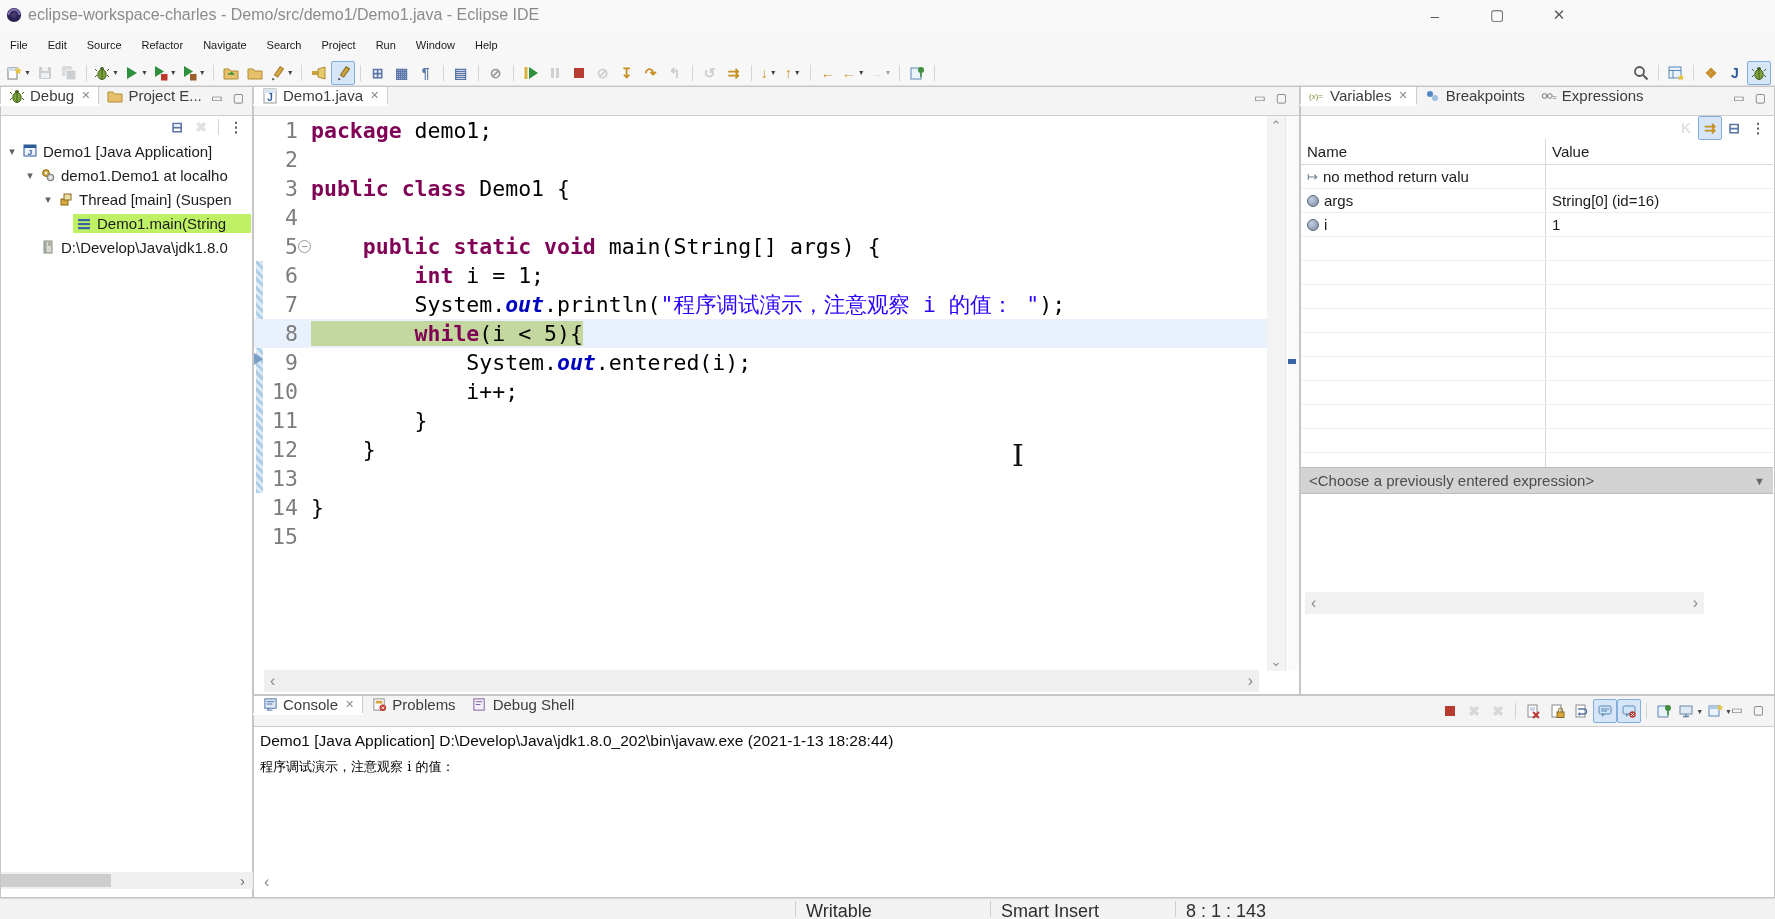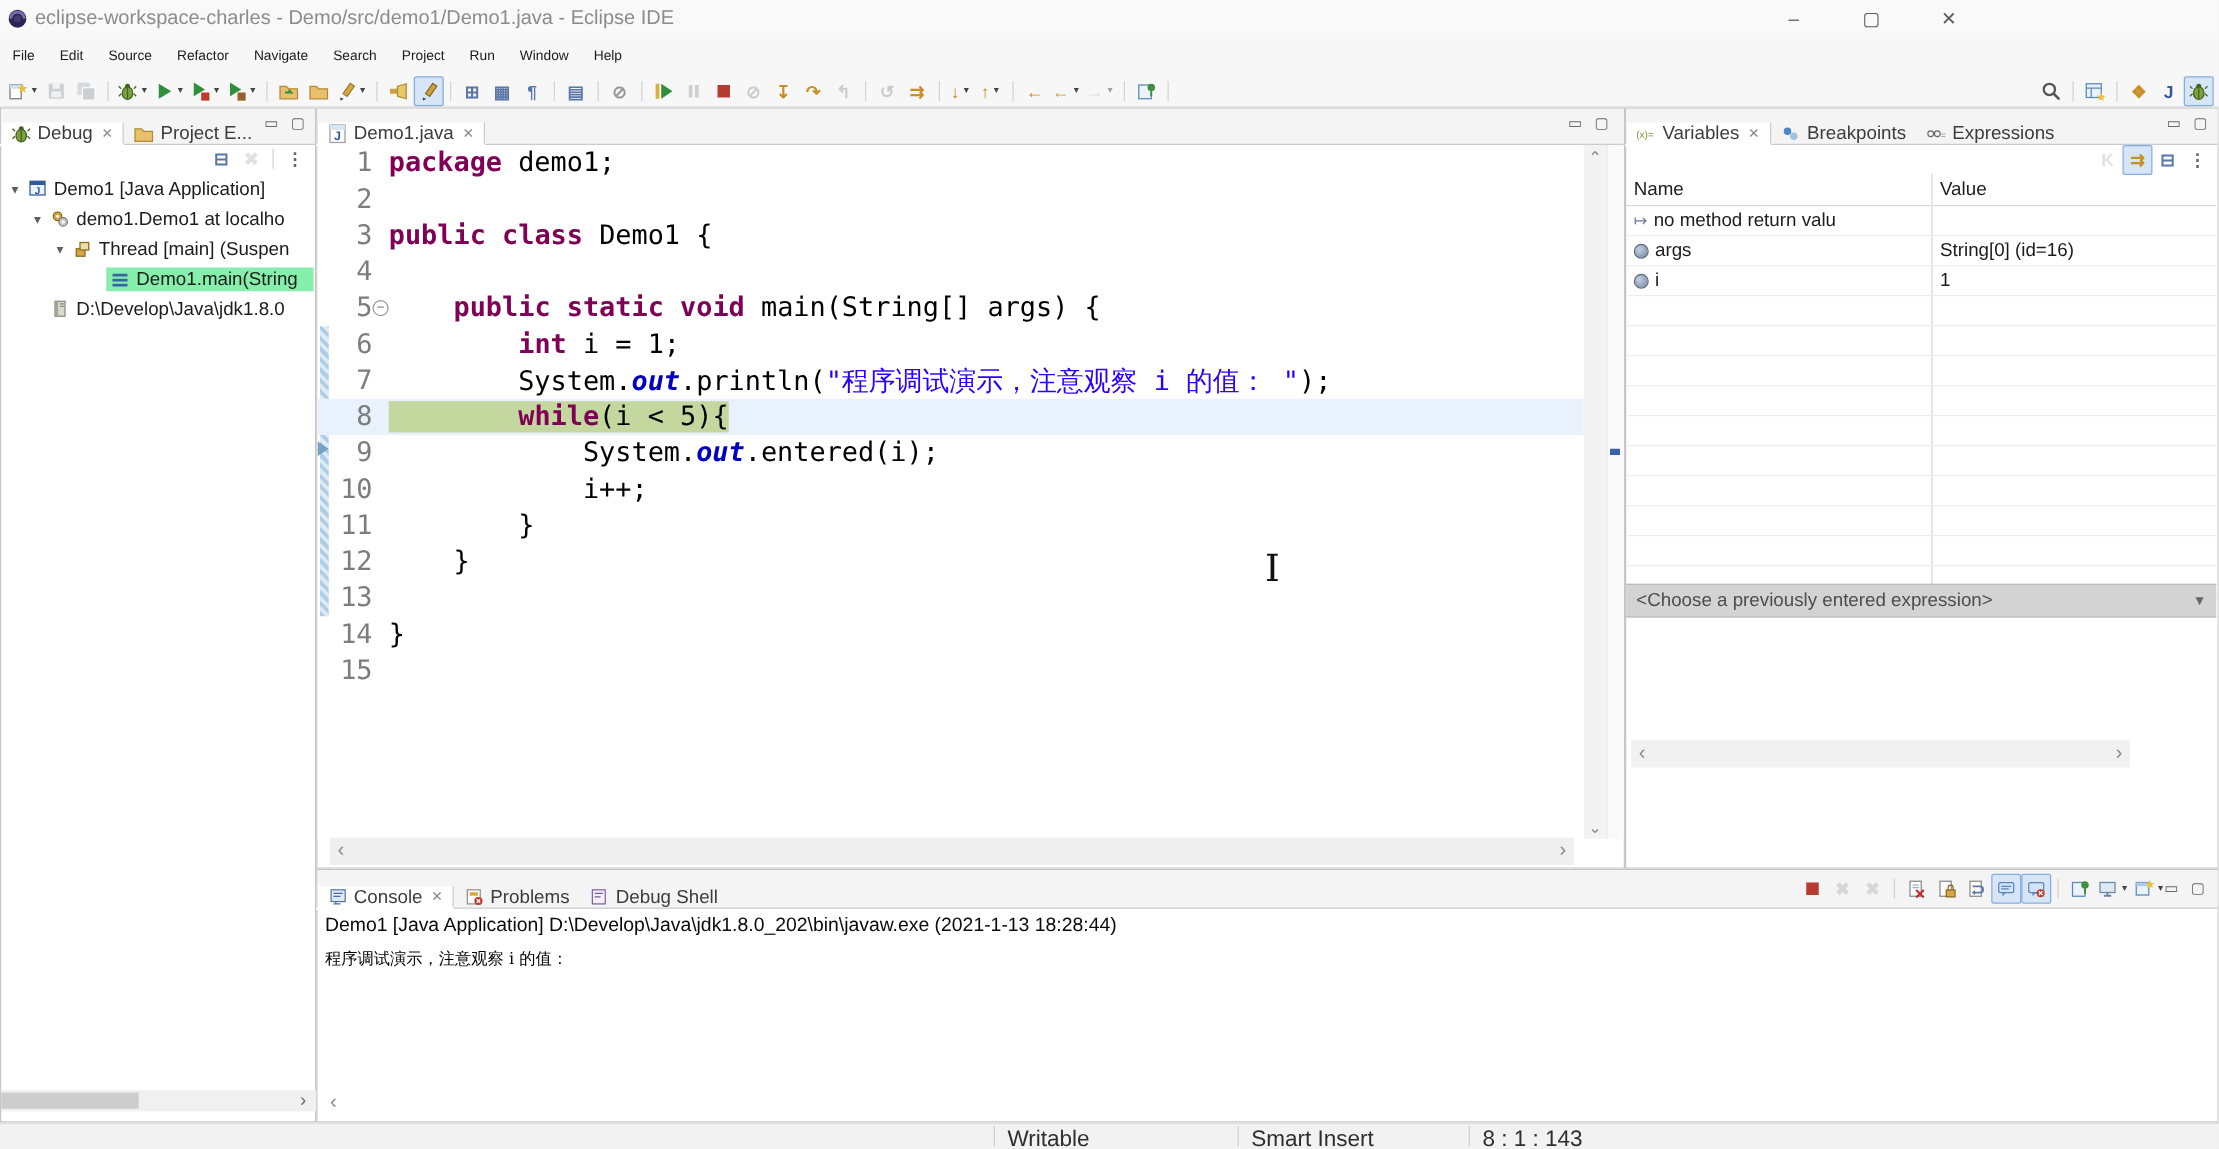--- a/index.html
+++ b/index.html
@@ -20,21 +20,21 @@
   .tb-group{display:flex;align-items:center;}
   .tb-sep{width:1px;height:16px;background:#d4d4d4;margin:0 5px;}
   .tbi{display:inline-flex;align-items:center;justify-content:center;height:22px;min-width:20px;padding:0 1px;border:1px solid transparent;border-radius:2px;position:relative;}
   .tbi.active{background:#d6e6f8;border-color:#84aede;}
   .tbi.disabled{opacity:.45;filter:grayscale(.8);}
   .tbi .glyph{font-size:14px;line-height:1;font-weight:bold;}
   .dd{font-size:7px;color:#444;margin-left:2px;}
   #toolbar-right{position:absolute;right:4px;top:60px;height:26px;display:flex;align-items:center;}
   
   .panel{background:#fff;border:1px solid #c6c6c6;box-sizing:border-box;}
-  .vtabrow{position:absolute;left:0;top:0;right:0;height:28px;background:#f4f4f4;border-bottom:1px solid #cccccc;display:flex;align-items:flex-end;}
+  .vtabrow{position:absolute;left:0;top:0;right:0;height:28px;background:#f4f4f4;border-bottom:1px solid #cccccc;display:flex;align-items:flex-start;}
   .vtab{display:flex;align-items:center;gap:5px;padding:0 8px;font-size:15px;color:#3c3c3c;white-space:nowrap;}
   .vtab.active{background:#ffffff;border-right:1px solid #cccccc;border-left:1px solid #cccccc;margin-left:-1px;box-shadow:0 2px 0 #fff;}
   .closex{font-size:11px;color:#8a8a8a;margin-left:2px;}
   .minmax{position:absolute;top:4px;display:flex;gap:10px;color:#6a6a6a;font-size:12px;}
   .ticon{display:inline-flex;width:16px;height:16px;align-items:center;justify-content:center;}
   
   #left-panel{left:0;top:86px;width:253px;height:812px;}
   #debug-toolbar{position:absolute;top:29px;right:4px;height:22px;display:flex;align-items:center;}
   #debug-tree{position:absolute;left:0;top:52px;right:1px;bottom:40px;overflow:hidden;}
   .trow{height:24px;display:flex;align-items:center;font-size:15px;color:#1c1c1c;white-space:nowrap;}
@@ -437,21 +437,21 @@
               <svg width="16" height="16" viewBox="0 0 16 16">
                 <rect x="3" y="8" width="7" height="6" fill="#d9a741" stroke="#8a6a1a"></rect>
                 <rect x="6" y="3" width="7" height="6" fill="#eadfa8" stroke="#8a6a1a"></rect>
               </svg>
             </span>
             <span>Thread [main] (Suspen</span>
           </span>
         </div>
         <div class="trow" style="padding-left: 58px;">
           <span class="chev"></span>
-          <span class="lbl-wrap sel" style="background: #86efac; flex: 1 1 0%; margin-left: 12px;">
+          <span class="lbl-wrap sel" style="background: #bef264; flex: 1 1 0%;">
             <span class="ticon">
               <svg width="16" height="16" viewBox="0 0 16 16">
                 <rect x="2" y="4" width="12" height="2.2" fill="#3665a3"></rect>
                 <rect x="2" y="8" width="12" height="2.2" fill="#3665a3"></rect>
                 <rect x="2" y="12" width="12" height="2.2" fill="#3665a3"></rect>
               </svg>
             </span>
             <span>Demo1.main(String</span>
           </span>
         </div>

